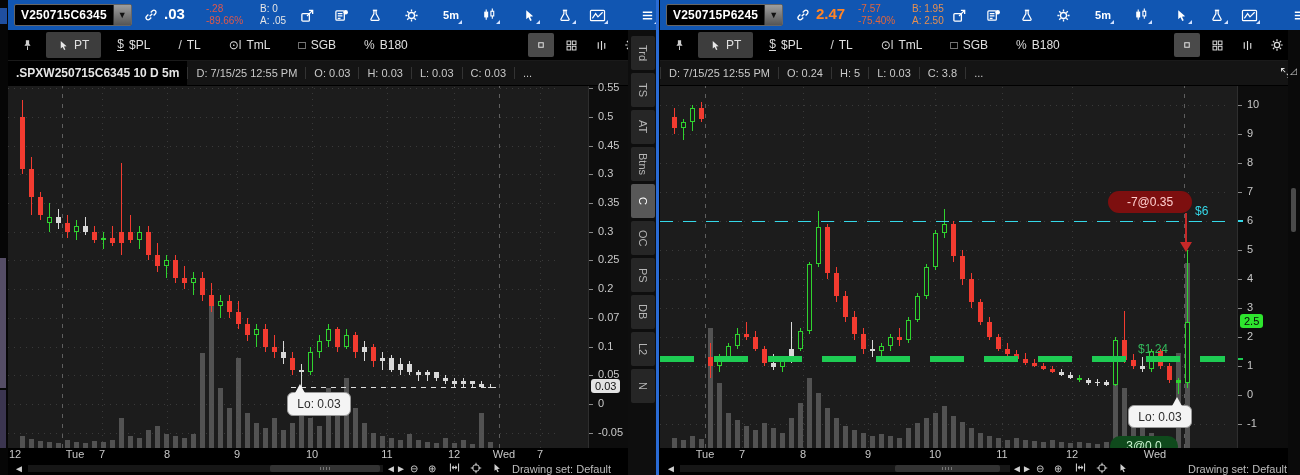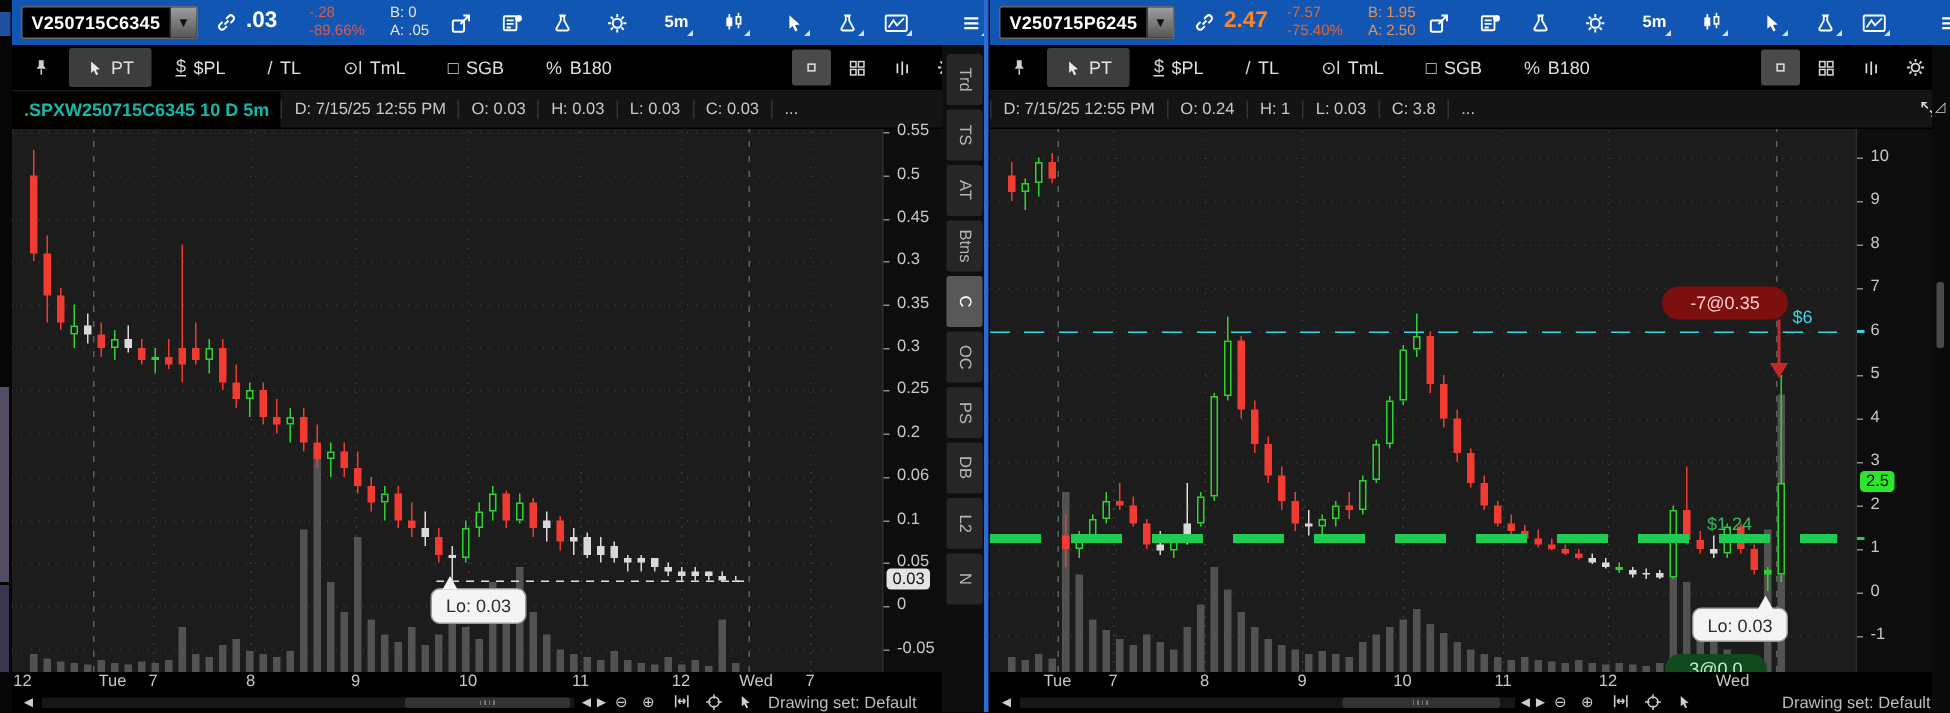--- a/index.html
+++ b/index.html
@@ -35,21 +35,21 @@
   .ttab.sel{background:#3d3d3d;}
   .ttab .gl{color:#d8d8d8;font-size:12px;}
   .ttab .dollar{border-bottom:1px solid #d8d8d8;line-height:11px;font-size:12px;}
   .tbbtns{margin-left:auto;display:flex;gap:4px;align-items:center;}
   .tbbtns.mR{margin-right:14px;}
   .tbbtns.mRR{margin-right:10px;}
   .sqbtn{width:26px;height:24px;display:flex;align-items:center;justify-content:center;color:#d8d8d8;border-radius:2px;}
   .sqbtn.sel{background:#4a4a4a;}
   
   .chead{position:relative;height:25px;background:#141414;display:flex;align-items:center;font-size:11px;color:#c9c9c9;border-bottom:1px solid #000;}
-  .chtitle{background:#000;color:#14b8a6;font-weight:bold;font-size:12px;padding:4px 8px;height:25px;display:flex;align-items:center;white-space:nowrap;}
+  .chtitle{background:#000;color:#e5e5e5;font-weight:bold;font-size:12px;padding:4px 8px;height:25px;display:flex;align-items:center;white-space:nowrap;}
   .hfield{padding:0 8px;border-left:1px solid #333;white-space:nowrap;}
   .hmax{margin-left:auto;margin-right:8px;color:#ddd;}
   
   .chartzone{position:relative;height:362px;background:#1c1c1c;}
   .plot{position:absolute;left:0;top:0;height:362px;background:#1c1c1c;overflow:hidden;}
   .yaxis{position:absolute;top:0;right:0;height:362px;background:#0d0d0d;border-left:1px solid #2e2e2e;}
   .ytick{position:absolute;left:0;width:4px;height:1px;background:#8a8a8a;}
   .hgrid{position:absolute;left:0;height:1px;background-image:repeating-linear-gradient(90deg,#3a3a3a 0 1px,transparent 1px 6px);}
   .vgridd{position:absolute;top:0;width:1px;background-image:repeating-linear-gradient(0deg,#3a3a3a 0 1px,transparent 1px 6px);}
   .vgridD{position:absolute;top:0;width:1px;background-image:repeating-linear-gradient(0deg,#5e5e5e 0 4px,transparent 4px 10px);}
@@ -448,21 +448,21 @@
           <div style="position: absolute; left: 9px; top: 81px; font-size: 11px; color: rgb(200, 200, 200);">0.3</div>
           <div class="ytick" style="top: 88px;"></div>
           <div style="position: absolute; left: 9px; top: 110px; font-size: 11px; color: rgb(200, 200, 200);">0.35</div>
           <div class="ytick" style="top: 117px;"></div>
           <div style="position: absolute; left: 9px; top: 139px; font-size: 11px; color: rgb(200, 200, 200);">0.3</div>
           <div class="ytick" style="top: 146px;"></div>
           <div style="position: absolute; left: 9px; top: 167px; font-size: 11px; color: rgb(200, 200, 200);">0.25</div>
           <div class="ytick" style="top: 174px;"></div>
           <div style="position: absolute; left: 9px; top: 196px; font-size: 11px; color: rgb(200, 200, 200);">0.2</div>
           <div class="ytick" style="top: 203px;"></div>
-          <div style="position: absolute; left: 9px; top: 225px; font-size: 11px; color: rgb(200, 200, 200);">0.06</div>
+          <div style="position: absolute; left: 9px; top: 225px; font-size: 11px; color: rgb(200, 200, 200);">0.07</div>
           <div class="ytick" style="top: 232px;"></div>
           <div style="position: absolute; left: 9px; top: 254px; font-size: 11px; color: rgb(200, 200, 200);">0.1</div>
           <div class="ytick" style="top: 261px;"></div>
           <div style="position: absolute; left: 9px; top: 282px; font-size: 11px; color: rgb(200, 200, 200);">0.05</div>
           <div class="ytick" style="top: 289px;"></div>
           <div style="position: absolute; left: 9px; top: 311px; font-size: 11px; color: rgb(200, 200, 200);">0</div>
           <div class="ytick" style="top: 318px;"></div>
           <div style="position: absolute; left: 9px; top: 340px; font-size: 11px; color: rgb(200, 200, 200);">-0.05</div>
           <div class="ytick" style="top: 347px;"></div>
           <div class="axbubble" style="top: 293px; background: rgb(227, 227, 227); color: rgb(17, 17, 17);">0.03</div>
@@ -658,21 +658,21 @@
               <circle cx="8" cy="8" r="3"></circle>
               <path d="M8 1.5v2.2M8 12.3v2.2M1.5 8h2.2M12.3 8h2.2M3.4 3.4l1.6 1.6M11 11l1.6 1.6M12.6 3.4L11 5M5 11l-1.6 1.6"></path>
             </svg>
           </span>
       </div>
     </div>
 
     <div class="chead">
       <span class="hfield">D: 7/15/25 12:55 PM</span>
       <span class="hfield">O: 0.24</span>
-      <span class="hfield">H: 1</span>
+      <span class="hfield">H: 5</span>
       <span class="hfield">L: 0.03</span>
       <span class="hfield">C: 3.8</span>
       <span class="hfield">...</span>
       <span class="hmax">
           <svg width="12" height="12" viewBox="0 0 16 16" stroke="#ddd" fill="none" stroke-width="1.4">
             <path d="M6 2H2v4M10 14h4v-4M2 2l5 5M14 14L9 9"></path>
           </svg>
         </span>
     </div>
 

